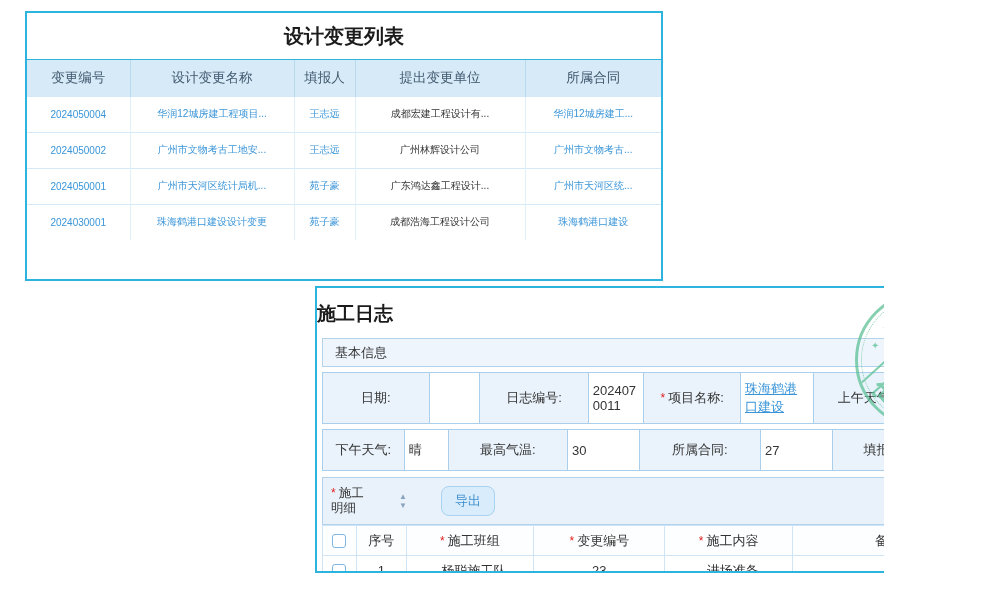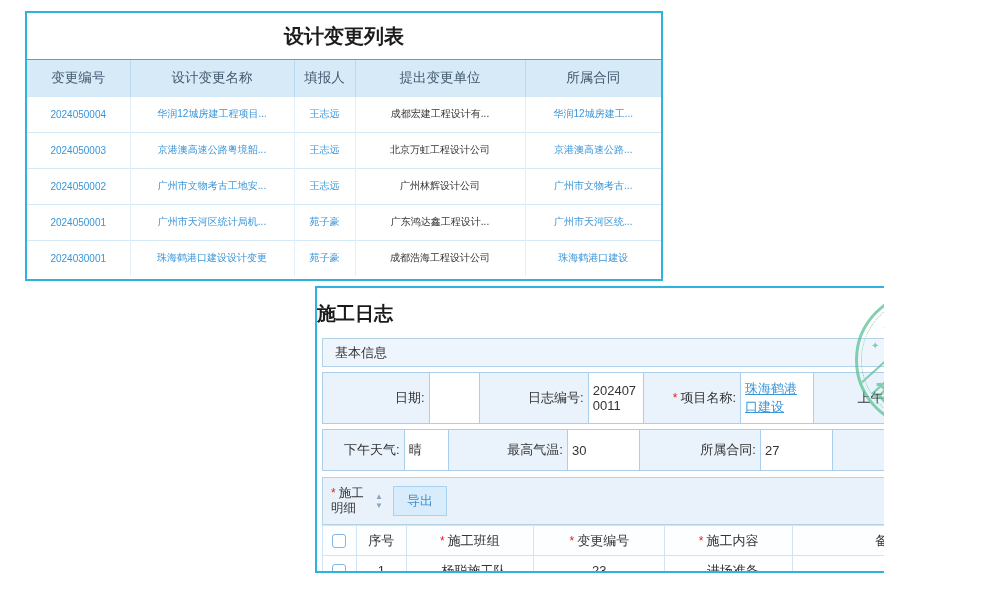--- a/index.html
+++ b/index.html
@@ -22,33 +22,33 @@
   table.t1 td:first-child { border-left:none; }
   .cell-link { color:#3a95d8; text-decoration:none; cursor:pointer; }
 
   
   .panel-log { left:315px; top:286px; width:676px; height:287px; }
   .log-title { text-align:left; font-size:19px; font-weight:bold; color:#1b1b1b; margin:13px 0 11px; }
   .basic-bar { margin:0 5px; height:29px; line-height:27px; padding-left:12px; font-size:13px; color:#333;
                background:#eef5fc; border:1px solid #b3d3ec; }
   table.info { border-collapse:collapse; table-layout:fixed; margin:5px 5px 0; }
   table.info td { border:1px solid #a9cfec; font-size:13px; color:#333; padding:2px 4px; }
-  table.info td.lbl { background:#eaf3fb; text-align:right;margin-left:43px; }
+  table.info td.lbl { background:#eaf3fb; text-align:center;margin-left:43px; }
   table.info td.val { background:#fff; text-align:left; word-break:break-all; }
   table.info1 td { height:51px; }
   table.info2 td { height:33px; }
   .req { color:#e01f1f; margin-right:3px; font-size:12px; }
   a.proj-link { color:#3a95d8; text-decoration:underline; cursor:pointer; }
 
   .detail-bar { margin:6px 5px 0; height:48px; background:#e9f2fb; border:1px solid #b3d3ec;
-                display:flex; align-items:center; padding:0 8px; }
+                display:flex; align-items:center; padding:0 8px;gap:24px; }
   .detail-label { width:40px; font-size:12.5px; line-height:15px; color:#333; }
   .sort-arrows { display:flex; flex-direction:column; justify-content:center; margin:0 10px 0 4px; }
   .sort-arrows span { font-size:8px; color:#8aa4bd; line-height:9px; cursor:pointer; }
-  .export-btn { background:#d9ecfb; color:#3d8fd0; border:1px solid #a8d2f0; border-radius:0;
+  .export-btn { background:#d9ecfb; color:#3d8fd0; border:1px solid #a8d2f0; border-radius:8px;
                 font-size:13px; padding:5px 13px; cursor:pointer; font-family:inherit; }
 
   table.t2 { border-collapse:collapse; table-layout:fixed; margin:0 5px; }
   table.t2 th { font-weight:normal; font-size:13px; color:#333; height:30px; background:#fdfeff;
                 border:1px solid #cfe4f5; }
   table.t2 td { font-size:13px; color:#333; height:30px; text-align:center;
                 border:1px solid #cfe4f5; }
   table.t2 .left { text-align:center; padding-left:8px; }
   .checkbox { display:inline-block; width:14px; height:14px; border:1px solid #7fb6e6; border-radius:3px;
               background:#fff; vertical-align:middle; cursor:pointer; }
@@ -92,27 +92,20 @@
       </thead>
       <tbody>
         <tr>
           <td><a class="cell-link">2024050004</a></td>
           <td><a class="cell-link">华润12城房建工程项目...</a></td>
           <td><a class="cell-link">王志远</a></td>
           <td>成都宏建工程设计有...</td>
           <td><a class="cell-link">华润12城房建工...</a></td>
         </tr>
         <tr>
-          <td><a class="cell-link">2024050003</a></td>
-          <td><a class="cell-link">京港澳高速公路粤境韶...</a></td>
-          <td><a class="cell-link">王志远</a></td>
-          <td>北京万虹工程设计公司</td>
-          <td><a class="cell-link">京港澳高速公路...</a></td>
-        </tr>
-        <tr>
           <td><a class="cell-link">2024050002</a></td>
           <td><a class="cell-link">广州市文物考古工地安...</a></td>
           <td><a class="cell-link">王志远</a></td>
           <td>广州林辉设计公司</td>
           <td><a class="cell-link">广州市文物考古...</a></td>
         </tr>
         <tr>
           <td><a class="cell-link">2024050001</a></td>
           <td><a class="cell-link">广州市天河区统计局机...</a></td>
           <td><a class="cell-link">苑子豪</a></td>

